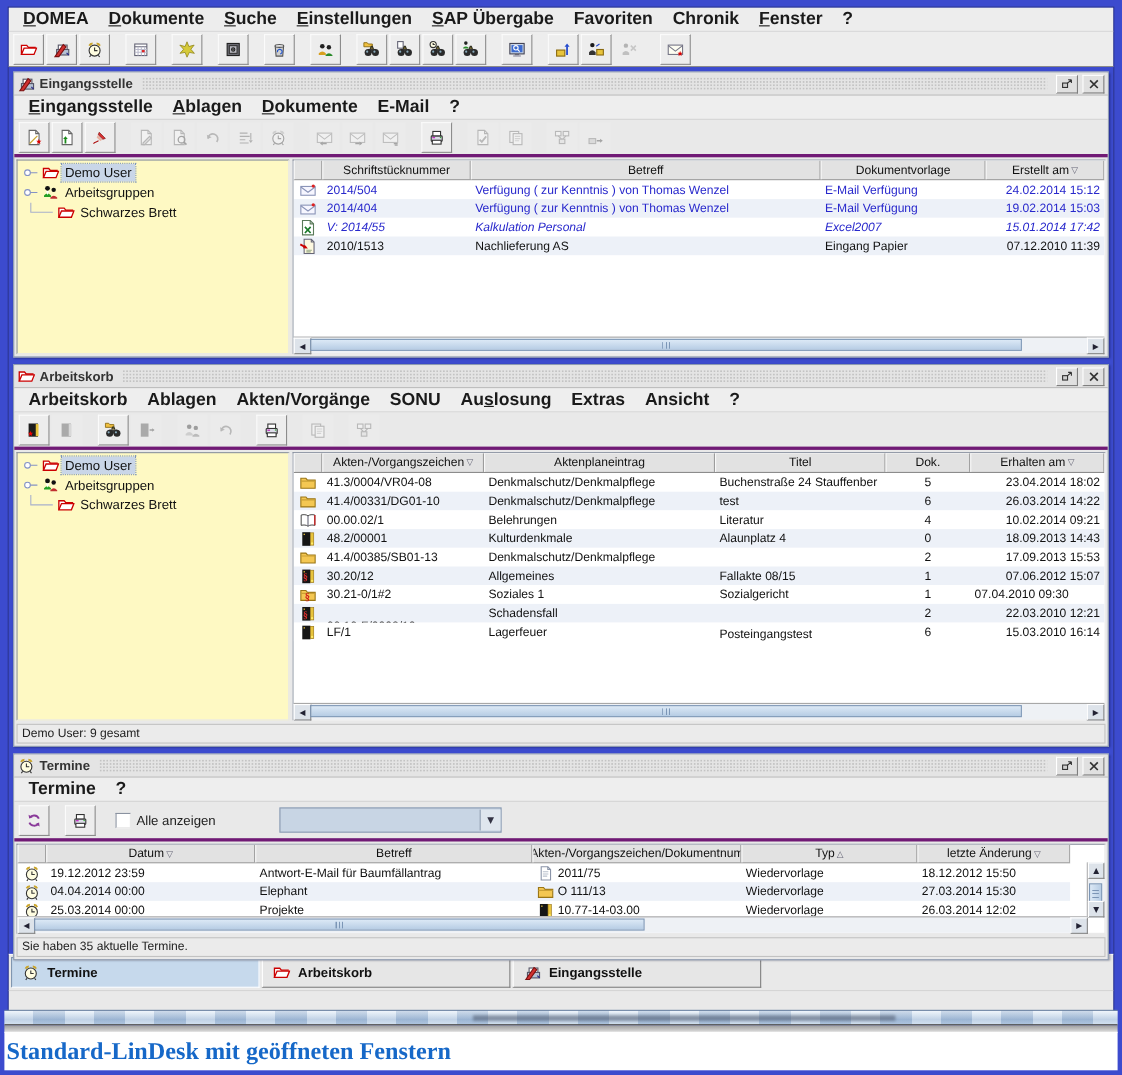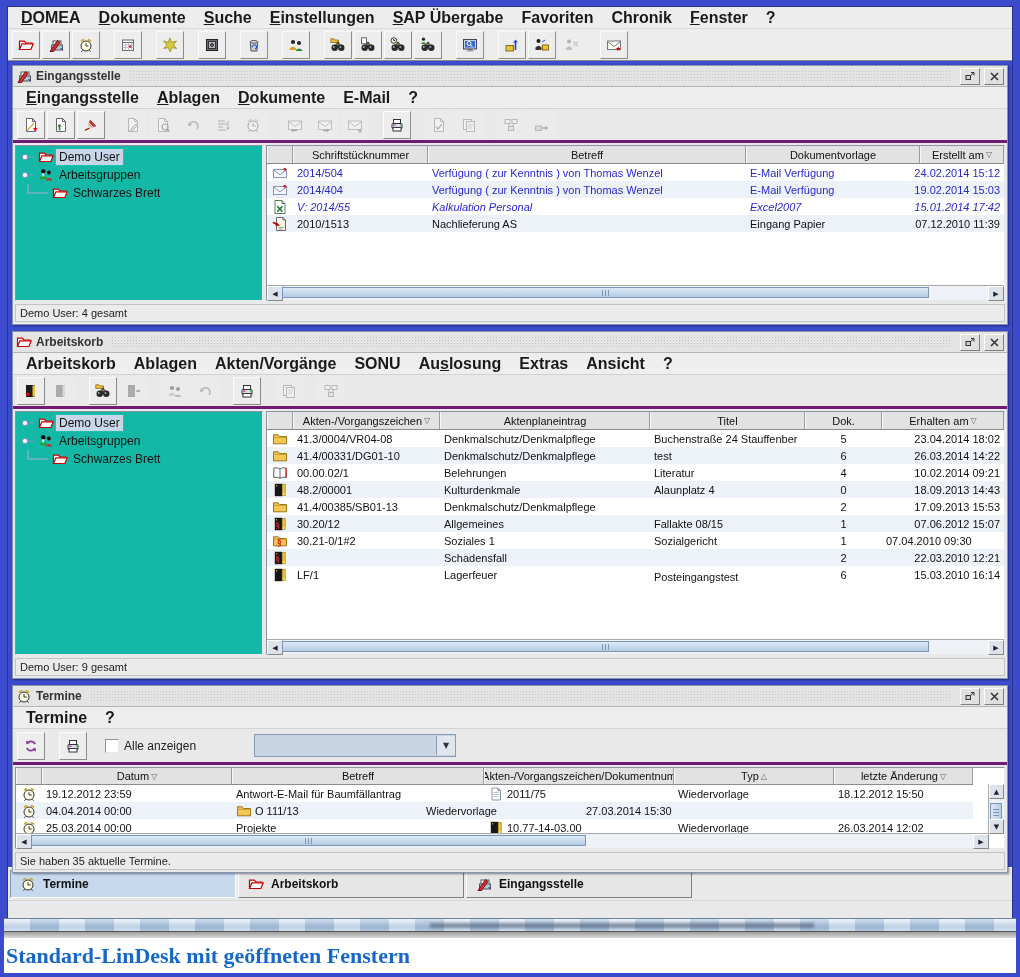--- a/index.html
+++ b/index.html
@@ -27,21 +27,21 @@
   .titlebar{height:20px;background:#e4e4e4;display:flex;align-items:center;gap:4px;padding:0 3px;
             border-bottom:1px solid #b5b5b5;flex:none;}
   .title{font-weight:bold;font-size:12px;color:#333;white-space:nowrap;}
   .bumps{flex:1;height:12px;margin:0 4px;background-image:radial-gradient(#c3c3c3 .9px,transparent 1px);background-size:3px 3px;}
   .tb-btn{width:18px;height:15px;background:#e0e0e0;border:1px solid;border-color:#fff #7e7e7e #7e7e7e #fff;
           display:flex;align-items:center;justify-content:center;flex:none;}
   .winmenu{height:21px;display:flex;align-items:center;padding-left:4px;background:#eeeeee;border-bottom:1px solid #d2d2d2;flex:none;}
   .wintb{height:29px;display:flex;align-items:center;padding:1px 4px;background:#e9e9e9;border-bottom:3px solid #701a75;flex:none;}
   #win-t .wintb{height:31px;}
   .body{flex:1;display:flex;gap:3px;padding:2px;min-height:0;}
-  .treepanel{width:246px;background:#14b8a6;border:1px solid;border-color:#8a92a0 #e8e8e8 #e8e8e8 #8a92a0;padding:2px 0;overflow:hidden;flex:none;}
+  .treepanel{width:246px;background:#fef9c3;border:1px solid;border-color:#8a92a0 #e8e8e8 #e8e8e8 #8a92a0;padding:2px 0;overflow:hidden;flex:none;}
   .tree-row{height:18px;display:flex;align-items:center;gap:2px;padding-left:4px;}
   .thandle{display:inline-flex;flex:none;}
   .tree-label{font-size:12px;padding:1px 3px;white-space:nowrap;}
   .tree-label.selected{background:#c9d6e8;outline:1px dotted #7f96b8;}
   .tablepanel{flex:1;display:flex;flex-direction:column;min-width:0;background:#fff;
               border:1px solid;border-color:#8a92a0 #e8e8e8 #e8e8e8 #8a92a0;position:relative;}
   .tgrid{flex:1;display:flex;flex-direction:column;overflow:hidden;background:#fff;}
   .thead{display:flex;height:17px;background:#e2e2e2;border-bottom:1px solid #8c8c8c;flex:none;}
   #win-t .thead{height:16px;}
   .th{display:flex;align-items:center;justify-content:center;gap:2px;font-size:11px;color:#111;
@@ -532,21 +532,21 @@
               </span>
               <span class="tree-label">Schwarzes Brett</span>
             </div>
           </div>
         <div class="tablepanel">
           <div class="tgrid" id="e-table">
               <div class="thead">
                 <div class="th" style="width:26px;"></div>
                 <div class="th" style="width:135px;">Schriftstücknummer</div>
                 <div class="th" style="width:318px;">Betreff</div>
-                <div class="th" style="width:174px;">Dokumentvorlage</div>
+                <div class="th" style="width:150px;">Dokumentvorlage</div>
                 <div class="th flex" style="">Erstellt am<span class="sortglyph">▽</span></div>
               </div>
               <div class="trow row-blue">
                 <div class="td" style="width:26px;justify-content:center;">
                   <span class="icon">
                     <svg viewBox="0 0 16 16">
                       <rect x="1.5" y="4.5" width="13" height="8" fill="#f6f6ff" stroke="#8a94b8"></rect>
                       <path d="M1.5 5l6.5 4.8L14.5 5" fill="none" stroke="#8a94b8"></path>
                       <circle cx="12.8" cy="4.2" r="1.5" fill="#d22"></circle>
                     </svg>
@@ -637,23 +637,20 @@
                 </div>
               </div>
             </div>
           <div class="hscroll">
             <span class="sbtn">◀</span>
             <div class="hthumb" style="left:15px;right:75px;"></div>
             <span class="sbtn">▶</span>
           </div>
         </div>
       </div>
-      <div class="statusbar">
-          <span>Demo User: 4 gesamt</span>
-        </div>
     </div>
 
     <div class="win" id="win-a">
       <div class="titlebar">
         <span class="icon">
             <svg viewBox="0 0 16 16">
               <path d="M1.5 12.5V4.2h4.8L7.8 6h6.7" fill="#fff" stroke="#c00" stroke-width="1.2"></path>
               <path d="M1.5 12.5L3.9 6.8h11.3l-2.3 5.7z" fill="#fff" stroke="#c00" stroke-width="1.2"></path>
             </svg>
           </span>
@@ -1196,20 +1193,23 @@
                       <path d="M8 6.2V9h2.6" fill="none" stroke="#333"></path>
                       <path d="M3.2 4.6a3.4 3.4 0 013-2" fill="none" stroke="#caa52c" stroke-width="1.8"></path>
                       <path d="M12.8 4.6a3.4 3.4 0 00-3-2" fill="none" stroke="#caa52c" stroke-width="1.8"></path>
                       <path d="M4.6 13.3L3.4 14.8M11.4 13.3l1.2 1.5" stroke="#333"></path>
                     </svg>
                   </span>
                 </div>
                 <div class="td" style="width:190px;">
                   <span>04.04.2014 00:00</span>
                 </div>
+                <div class="td" style="width:252px;">
+                  <span>Elephant</span>
+                </div>
                 <div class="td" style="width:190px;">
                   <span class="icon">
                     <svg viewBox="0 0 16 16">
                       <path d="M1.5 12.8V3.8h4.6l1.4 1.7h7v7.3z" fill="#f4c752" stroke="#9a7616"></path>
                       <path d="M1.5 6.4h13" stroke="#caa035" fill="none"></path>
                     </svg>
                   </span>
                   <span>O 111/13</span>
                 </div>
                 <div class="td" style="width:160px;">

